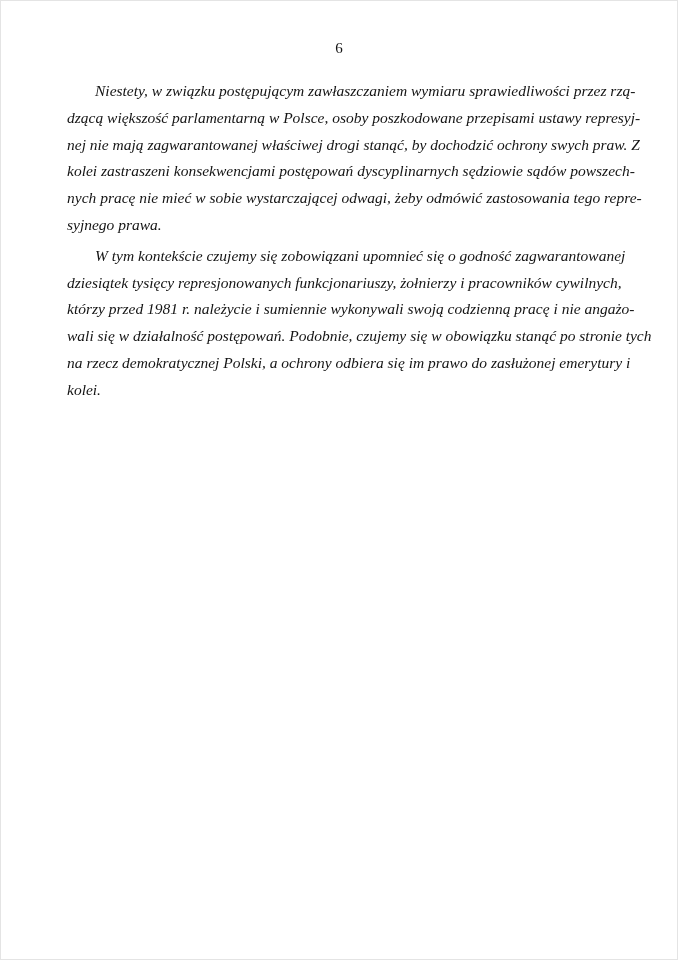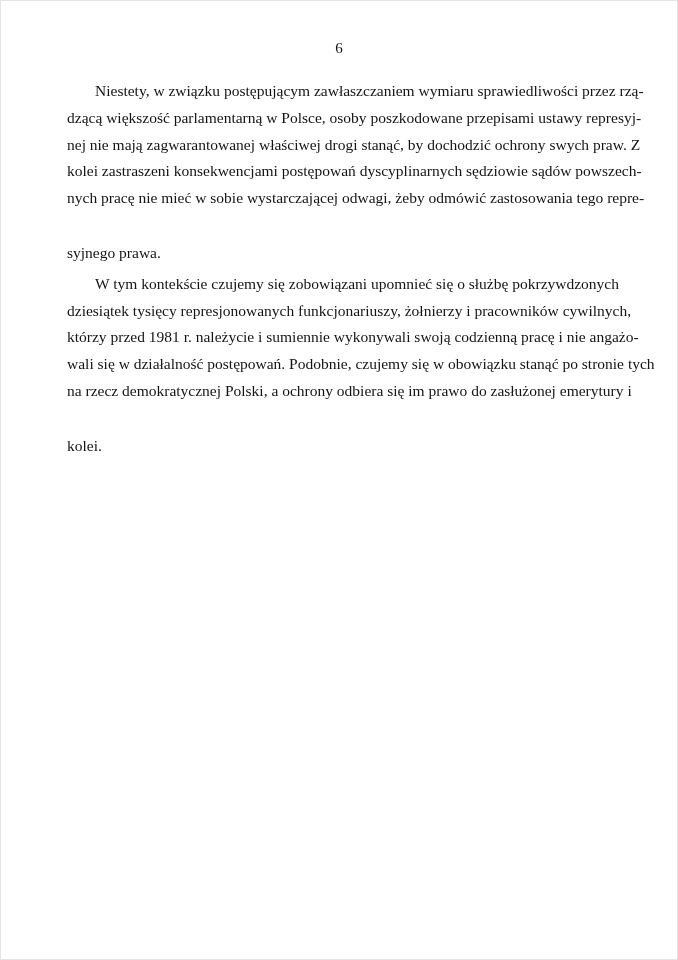--- a/index.html
+++ b/index.html
@@ -28,53 +28,52 @@
     color: #141414;
   }
   .body-text {
     position: absolute;
     top: 77px;
     left: 66px;
     width: 546px;
     font-size: 15.5px;
     line-height: 26.8px;
   }
-  .paragraph { margin: 0; }
+  .paragraph { margin: 0; font-style: italic; }
   .paragraph + .paragraph { margin-top: 4px; }
   .line {
     text-align: justify;
     text-align-last: justify;
     white-space: nowrap;
     width: 100%;
   }
   .line.indent { text-indent: 28px; }
   .line.last {
     text-align: center;
     text-align-last: left;
-    margin-top: 28px;
   }
 </style>
 </head>
 <body>
 
 <div class="page">
   <div class="page-number">6</div>
 
   <div class="body-text">
     <div class="paragraph">
       <div class="line indent">Niestety, w związku postępującym zawłaszczaniem wymiaru sprawiedliwości przez rzą-</div>
       <div class="line">dzącą większość parlamentarną w Polsce, osoby poszkodowane przepisami ustawy represyj-</div>
       <div class="line">nej nie mają zagwarantowanej właściwej drogi stanąć, by dochodzić ochrony swych praw. Z</div>
       <div class="line">kolei zastraszeni konsekwencjami postępowań dyscyplinarnych sędziowie sądów powszech-</div>
       <div class="line">nych pracę nie mieć w sobie wystarczającej odwagi, żeby odmówić zastosowania tego repre-</div>
       <div class="line last">syjnego prawa.</div>
     </div>
 
     <div class="paragraph">
-      <div class="line indent">W tym kontekście czujemy się zobowiązani upomnieć się o służbę pokrzywdzonych</div>
+      <div class="line indent">W tym kontekście czujemy się zobowiązani upomnieć się o godność zagwarantowanej</div>
       <div class="line">dziesiątek tysięcy represjonowanych funkcjonariuszy, żołnierzy i pracowników cywilnych,</div>
       <div class="line">którzy przed 1981 r. należycie i sumiennie wykonywali swoją codzienną pracę i nie angażo-</div>
       <div class="line">wali się w działalność postępowań. Podobnie, czujemy się w obowiązku stanąć po stronie tych</div>
       <div class="line">na rzecz demokratycznej Polski, a ochrony odbiera się im prawo do zasłużonej emerytury i</div>
       <div class="line last">kolei.</div>
     </div>
   </div>
 </div>
 
 </body></html>

